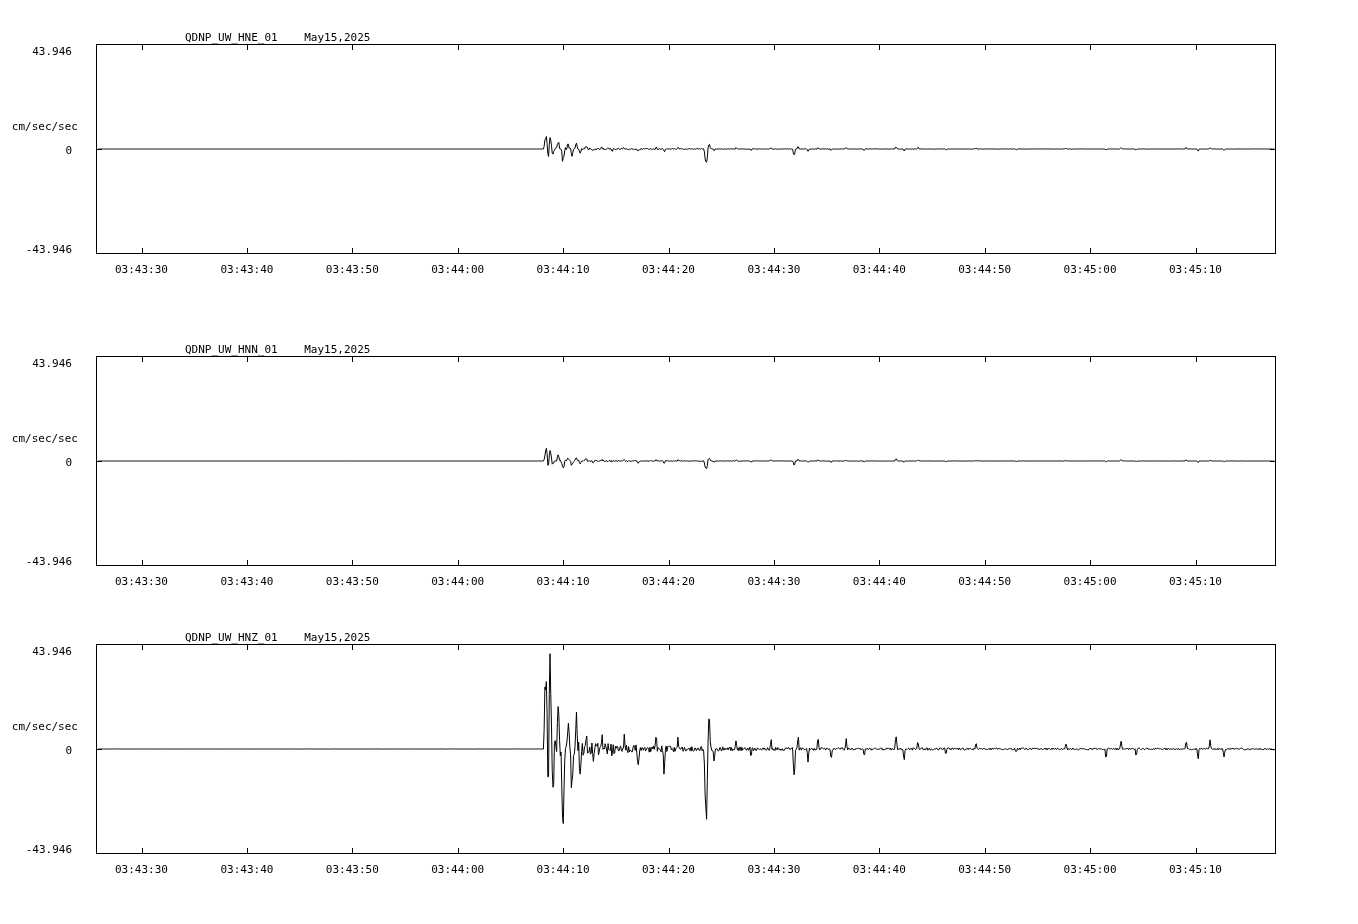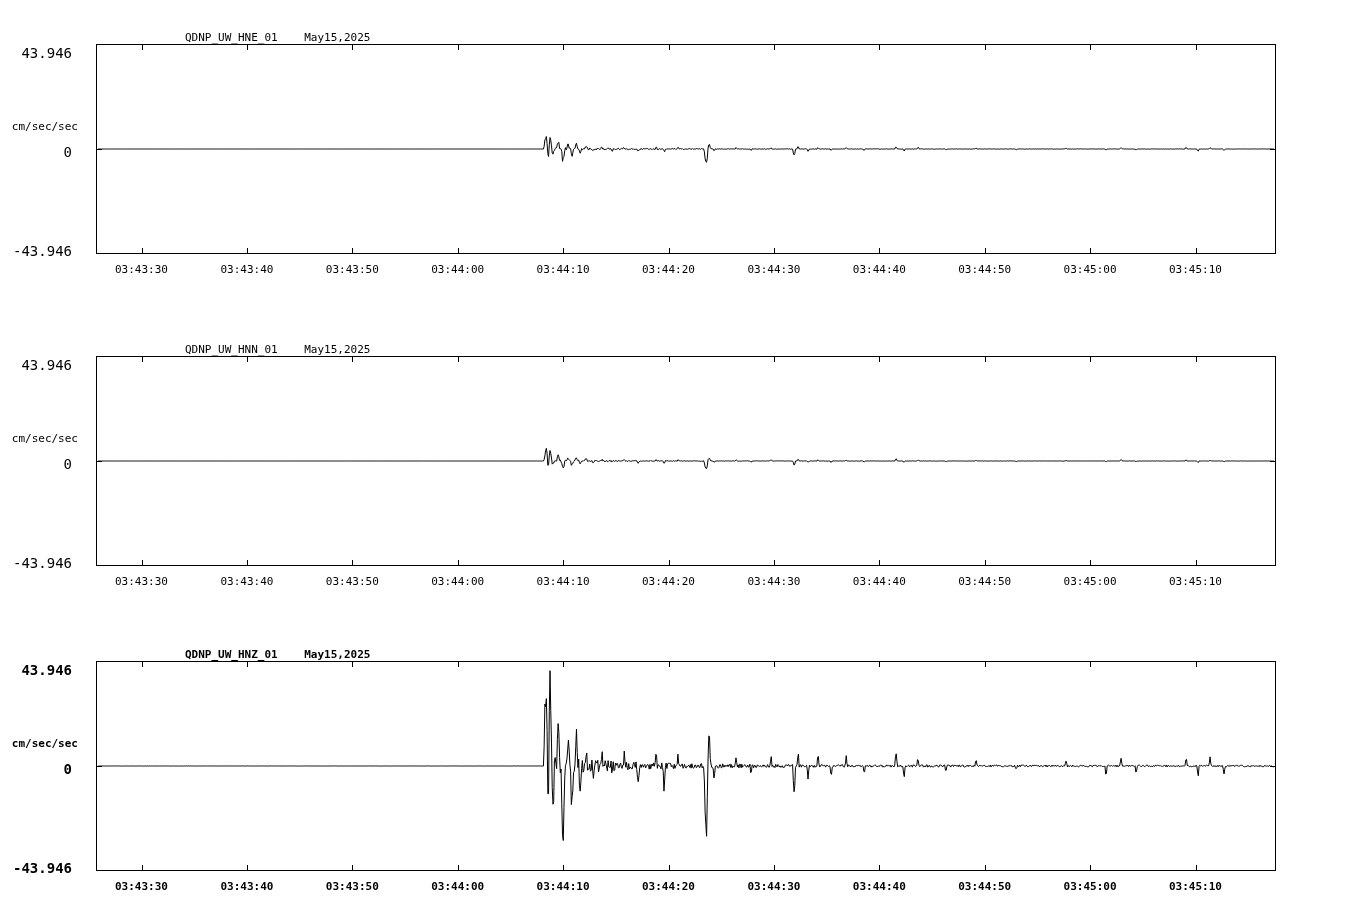--- a/index.html
+++ b/index.html
@@ -32,21 +32,21 @@
   }
   .panel-title {
     position: absolute;
     font-size: 11px;
     font-family: "DejaVu Sans Mono", monospace;
     white-space: pre;
     letter-spacing: 0px;
   }
   .ylabel-top, .ylabel-bot, .ylabel-zero {
     position: absolute;
-    font-size: 14px;
+    font-size: 11px;
     text-align: right;
     white-space: pre;
   }
   .yunits {
     position: absolute;
     font-size: 11px;
     text-align: right;
     white-space: pre;
   }
   .xtick-label {
@@ -165,21 +165,21 @@
       <div class="tick" style="left: 1270px; top: 50px; width: 6px; height: 1px;"></div>
       <div class="tick" style="left: 96px; top: 155px; width: 6px; height: 1px;"></div>
       <div class="tick" style="left: 1270px; top: 155px; width: 6px; height: 1px;"></div>
       <div class="tick" style="left: 96px; top: 259px; width: 6px; height: 1px;"></div>
       <div class="tick" style="left: 1270px; top: 259px; width: 6px; height: 1px;"></div>
       <svg class="trace-svg" width="1358" height="300">
         <path d="M98.00,155.01 L98.73,155.01 L99.47,155.00 L100.20,155.00 L100.94,155.00 L101.67,155.00 L102.41,155.00 L103.14,155.00 L103.88,155.00 L104.61,155.01 L105.35,155.00 L106.09,155.01 L106.82,155.00 L107.56,155.00 L108.29,154.99 L109.03,155.00 L109.76,155.00 L110.50,155.01 L111.23,154.99 L111.97,154.99 L112.70,154.99 L113.44,155.00 L114.17,155.00 L114.91,155.01 L115.64,155.00 L116.38,155.01 L117.11,155.01 L117.84,155.00 L118.58,155.00 L119.31,155.00 L120.05,155.01 L120.78,155.00 L121.52,155.00 L122.25,155.00 L122.99,154.99 L123.72,155.00 L124.46,155.00 L125.19,155.00 L125.93,154.99 L126.67,155.00 L127.40,154.99 L128.13,155.01 L128.87,155.01 L129.60,154.99 L130.34,155.00 L131.07,155.01 L131.81,155.00 L132.54,155.00 L133.28,155.01 L134.01,155.01 L134.75,155.00 L135.49,155.01 L136.22,155.00 L136.96,155.00 L137.69,155.00 L138.43,155.01 L139.16,155.00 L139.89,155.00 L140.63,155.00 L141.37,155.00 L142.10,155.01 L142.84,154.99 L143.57,155.01 L144.31,154.99 L145.04,155.00 L145.78,154.99 L146.51,155.00 L147.25,154.99 L147.98,154.99 L148.72,155.00 L149.45,155.00 L150.19,155.00 L150.92,154.99 L151.66,155.00 L152.39,155.00 L153.13,155.01 L153.86,155.00 L154.59,154.99 L155.33,154.99 L156.06,155.00 L156.80,155.00 L157.53,155.01 L158.27,155.01 L159.00,155.00 L159.74,155.00 L160.47,155.00 L161.21,155.00 L161.94,155.01 L162.68,155.01 L163.42,154.99 L164.15,155.00 L164.88,155.01 L165.62,155.00 L166.36,155.00 L167.09,155.00 L167.82,155.00 L168.56,154.99 L169.30,155.00 L170.03,154.99 L170.76,155.00 L171.50,155.00 L172.24,154.99 L172.97,155.00 L173.70,155.01 L174.44,155.00 L175.18,155.00 L175.91,155.00 L176.65,154.99 L177.38,154.99 L178.12,154.99 L178.85,155.00 L179.59,155.01 L180.32,155.00 L181.06,155.00 L181.79,155.01 L182.52,155.00 L183.26,155.01 L184.00,155.00 L184.73,155.00 L185.46,155.01 L186.20,155.00 L186.94,155.00 L187.67,154.99 L188.41,154.99 L189.14,155.01 L189.88,155.00 L190.61,155.01 L191.34,155.00 L192.08,155.00 L192.81,155.00 L193.55,154.99 L194.29,155.00 L195.02,155.01 L195.75,155.00 L196.49,155.00 L197.23,155.00 L197.96,154.99 L198.69,155.00 L199.43,155.00 L200.16,155.00 L200.90,155.00 L201.63,155.00 L202.37,155.00 L203.10,155.01 L203.84,154.99 L204.57,155.00 L205.31,155.00 L206.05,155.00 L206.78,155.01 L207.51,154.99 L208.25,155.01 L208.99,155.01 L209.72,155.00 L210.45,154.99 L211.19,155.00 L211.93,155.01 L212.66,154.99 L213.40,154.99 L214.13,155.00 L214.87,155.00 L215.60,154.99 L216.34,155.00 L217.07,154.99 L217.81,155.00 L218.54,155.00 L219.27,154.99 L220.01,155.00 L220.75,154.99 L221.48,155.00 L222.21,155.00 L222.95,154.99 L223.69,155.01 L224.42,155.00 L225.16,155.00 L225.89,155.00 L226.63,155.01 L227.36,155.00 L228.09,154.99 L228.83,154.99 L229.56,154.99 L230.30,155.00 L231.03,155.00 L231.77,154.99 L232.50,154.99 L233.24,154.99 L233.97,155.00 L234.71,155.01 L235.45,155.00 L236.18,155.00 L236.91,154.99 L237.65,155.00 L238.38,154.99 L239.12,154.99 L239.85,155.00 L240.59,155.01 L241.32,155.00 L242.06,155.01 L242.79,155.00 L243.53,155.00 L244.26,154.99 L245.00,155.01 L245.73,155.01 L246.47,155.00 L247.20,154.99 L247.94,154.99 L248.67,155.00 L249.41,155.00 L250.14,155.01 L250.88,155.00 L251.61,154.99 L252.35,154.99 L253.08,155.00 L253.82,155.01 L254.55,155.01 L255.29,154.99 L256.02,155.01 L256.76,155.00 L257.50,154.99 L258.23,155.00 L258.97,155.01 L259.70,155.00 L260.44,154.99 L261.17,154.99 L261.90,155.00 L262.64,154.99 L263.38,155.00 L264.11,155.00 L264.85,155.00 L265.58,155.00 L266.31,155.00 L267.05,155.00 L267.78,154.99 L268.52,155.01 L269.25,155.00 L269.99,154.99 L270.73,155.00 L271.46,155.00 L272.20,155.01 L272.93,154.99 L273.67,155.00 L274.40,155.00 L275.13,155.01 L275.87,155.00 L276.61,155.01 L277.34,155.00 L278.08,155.01 L278.81,155.00 L279.55,155.01 L280.28,155.01 L281.01,155.00 L281.75,155.01 L282.49,154.99 L283.22,155.00 L283.95,155.00 L284.69,155.00 L285.42,155.00 L286.16,154.99 L286.89,155.00 L287.63,155.00 L288.37,155.00 L289.10,155.00 L289.83,154.99 L290.57,155.01 L291.30,155.00 L292.04,155.01 L292.77,155.01 L293.51,154.99 L294.25,155.00 L294.98,155.00 L295.72,154.99 L296.45,155.00 L297.19,154.99 L297.92,155.00 L298.65,155.00 L299.39,154.99 L300.13,155.00 L300.86,155.00 L301.60,154.99 L302.33,155.00 L303.06,155.00 L303.80,155.00 L304.53,155.00 L305.27,155.00 L306.00,155.01 L306.74,155.00 L307.48,155.00 L308.21,155.00 L308.95,154.99 L309.68,154.99 L310.42,154.99 L311.15,155.01 L311.88,154.99 L312.62,154.99 L313.36,155.01 L314.09,155.00 L314.83,155.00 L315.56,155.01 L316.30,155.01 L317.03,155.00 L317.76,155.00 L318.50,155.00 L319.24,154.99 L319.97,155.00 L320.70,155.00 L321.44,154.99 L322.17,155.00 L322.91,155.01 L323.64,155.00 L324.38,155.00 L325.12,155.00 L325.85,155.00 L326.58,155.00 L327.32,155.00 L328.05,155.01 L328.79,155.00 L329.52,155.00 L330.26,154.99 L331.00,155.00 L331.73,155.00 L332.47,155.00 L333.20,155.01 L333.94,155.01 L334.67,155.00 L335.40,155.01 L336.14,155.01 L336.88,155.00 L337.61,155.01 L338.35,155.01 L339.08,154.99 L339.81,155.01 L340.55,155.01 L341.28,155.00 L342.02,155.00 L342.75,155.01 L343.49,155.00 L344.23,155.01 L344.96,155.01 L345.70,155.01 L346.43,154.99 L347.17,154.99 L347.90,155.00 L348.63,155.01 L349.37,154.99 L350.11,155.01 L350.84,154.99 L351.58,154.99 L352.31,155.01 L353.05,154.99 L353.78,154.99 L354.52,155.00 L355.25,155.00 L355.98,154.99 L356.72,155.01 L357.45,155.01 L358.19,155.00 L358.93,154.99 L359.66,155.01 L360.39,155.00 L361.13,155.00 L361.87,154.99 L362.60,155.00 L363.33,155.00 L364.07,155.00 L364.81,155.00 L365.54,155.00 L366.27,155.00 L367.01,154.99 L367.75,154.99 L368.48,155.00 L369.21,155.00 L369.95,155.01 L370.69,154.99 L371.42,155.00 L372.15,155.00 L372.89,155.01 L373.63,155.00 L374.36,154.99 L375.10,154.99 L375.83,155.00 L376.56,154.99 L377.30,155.01 L378.04,154.99 L378.77,155.00 L379.50,155.00 L380.24,155.00 L380.98,155.00 L381.71,155.00 L382.44,154.99 L383.18,155.00 L383.92,154.99 L384.65,154.99 L385.38,155.00 L386.12,155.01 L386.86,155.01 L387.59,154.99 L388.32,155.00 L389.06,154.99 L389.80,154.99 L390.53,155.00 L391.27,155.00 L392.00,155.00 L392.73,155.00 L393.47,155.01 L394.21,155.01 L394.94,154.99 L395.68,154.99 L396.41,155.00 L397.15,155.01 L397.88,155.00 L398.62,155.00 L399.35,155.01 L400.09,155.01 L400.82,155.00 L401.56,155.01 L402.29,155.00 L403.03,155.00 L403.76,155.00 L404.50,155.00 L405.23,155.01 L405.97,155.00 L406.70,155.00 L407.44,155.01 L408.17,155.00 L408.91,155.00 L409.64,155.00 L410.38,155.01 L411.11,155.01 L411.84,155.01 L412.58,155.00 L413.31,155.00 L414.05,154.99 L414.78,155.01 L415.52,155.01 L416.25,155.00 L416.99,154.99 L417.72,155.00 L418.46,155.00 L419.19,155.00 L419.93,155.00 L420.66,154.99 L421.40,154.99 L422.13,155.00 L422.87,154.99 L423.60,154.99 L424.34,155.00 L425.07,155.00 L425.81,155.00 L426.54,154.99 L427.28,155.01 L428.02,155.01 L428.75,155.01 L429.48,155.01 L430.22,155.01 L430.96,154.99 L431.69,154.99 L432.43,155.00 L433.16,155.00 L433.90,155.00 L434.63,155.01 L435.37,155.00 L436.10,155.00 L436.84,155.00 L437.57,155.00 L438.31,155.01 L439.04,155.00 L439.78,155.00 L440.51,155.00 L441.25,155.00 L441.98,154.99 L442.72,154.99 L443.45,154.99 L444.19,154.99 L444.92,155.01 L445.66,155.00 L446.39,155.00 L447.13,154.99 L447.86,155.00 L448.59,155.01 L449.33,155.01 L450.06,155.00 L450.80,155.00 L451.53,155.00 L452.27,155.01 L453.00,155.00 L453.74,155.00 L454.47,155.00 L455.21,155.00 L455.94,155.00 L456.68,155.01 L457.41,155.00 L458.15,155.01 L458.88,155.00 L459.62,155.00 L460.35,155.00 L461.09,155.00 L461.82,155.01 L462.56,155.00 L463.29,155.00 L464.03,155.00 L464.77,154.99 L465.50,155.00 L466.23,155.00 L466.97,155.00 L467.71,155.01 L468.44,155.00 L469.18,155.00 L469.91,154.99 L470.65,155.01 L471.38,155.00 L472.12,154.99 L472.85,155.00 L473.59,155.00 L474.32,155.01 L475.06,155.01 L475.79,154.99 L476.53,155.00 L477.26,155.00 L478.00,155.00 L478.73,155.00 L479.47,155.00 L480.20,155.01 L480.94,155.00 L481.67,154.99 L482.41,155.00 L483.14,155.01 L483.88,155.00 L484.61,155.01 L485.34,155.00 L486.08,155.00 L486.81,155.00 L487.55,155.00 L488.28,154.99 L489.02,155.00 L489.75,155.01 L490.49,155.01 L491.22,155.00 L491.96,155.00 L492.69,155.00 L493.43,155.01 L494.16,154.99 L494.90,155.01 L495.63,154.99 L496.37,155.00 L497.10,155.00 L497.84,155.00 L498.57,155.00 L499.31,154.99 L500.04,155.00 L500.78,155.00 L501.52,155.00 L502.25,155.00 L502.98,155.00 L503.72,155.00 L504.46,155.00 L505.19,155.00 L505.93,155.01 L506.66,155.00 L507.40,155.00 L508.13,155.00 L508.87,155.00 L509.60,155.00 L510.34,154.99 L511.07,155.01 L511.81,155.00 L512.54,155.00 L513.28,155.00 L514.01,155.00 L514.75,155.00 L515.48,155.01 L516.22,155.00 L516.95,155.00 L517.68,155.00 L518.42,155.00 L519.15,155.00 L519.89,155.00 L520.63,155.01 L521.36,155.01 L522.10,154.99 L522.83,155.00 L523.57,154.99 L524.30,155.01 L525.03,155.01 L525.77,155.01 L526.50,155.00 L527.24,155.01 L527.97,154.99 L528.71,154.99 L529.44,154.99 L530.18,154.99 L530.91,155.00 L531.65,154.99 L532.38,155.00 L533.12,155.00 L533.86,155.00 L534.59,155.01 L535.33,155.01 L536.06,154.99 L536.79,155.00 L537.53,155.01 L538.27,155.00 L539.00,155.00 L539.73,155.00 L540.47,155.00 L541.21,155.01 L541.94,155.00 L542.67,155.00 L543.41,155.00 L544.14,153.54 L544.88,149.90 L545.62,144.77 L546.35,142.34 L547.09,147.23 L547.82,159.29 L548.56,158.90 L549.29,149.81 L550.03,144.51 L550.76,147.27 L551.50,151.99 L552.23,158.14 L552.97,157.27 L553.70,157.01 L554.43,155.06 L555.17,154.74 L555.90,155.17 L556.64,155.03 L557.38,150.73 L558.11,148.79 L558.85,150.88 L559.58,154.42 L560.32,154.06 L561.05,155.87 L561.78,157.45 L562.52,160.19 L563.25,161.89 L563.99,160.58 L564.72,155.11 L565.46,154.20 L566.19,154.90 L566.93,154.07 L567.66,152.17 L568.40,152.69 L569.13,153.69 L569.87,154.44 L570.61,155.42 L571.34,159.34 L572.08,158.19 L572.81,157.27 L573.54,155.81 L574.28,155.16 L575.02,153.94 L575.75,152.22 L576.48,151.93 L577.22,153.68 L577.96,154.79 L578.69,154.11 L579.42,156.50 L580.16,157.82 L580.89,156.37 L581.63,155.19 L582.37,154.97 L583.10,155.31 L583.84,154.54 L584.57,154.47 L585.31,153.03 L586.04,152.54 L586.78,153.06 L587.51,155.33 L588.25,154.93 L588.98,155.41 L589.72,154.76 L590.45,155.38 L591.18,155.08 L591.92,154.64 L592.65,156.60 L593.39,156.63 L594.13,155.93 L594.86,154.33 L595.60,154.51 L596.33,154.49 L597.07,154.67 L597.80,155.38 L598.53,155.45 L599.27,155.21 L600.00,154.93 L600.74,154.48 L601.47,154.48 L602.21,153.36 L602.94,155.01 L603.68,154.32 L604.41,155.58 L605.15,155.40 L605.88,155.30 L606.62,154.46 L607.36,155.66 L608.09,155.57 L608.83,154.77 L609.56,154.39 L610.29,155.41 L611.03,154.40 L611.76,155.88 L612.50,155.32 L613.24,154.79 L613.97,154.63 L614.71,155.52 L615.44,154.52 L616.17,154.87 L616.91,154.80 L617.64,155.51 L618.38,154.41 L619.12,155.04 L619.85,154.89 L620.59,155.15 L621.32,155.00 L622.05,154.78 L622.79,154.69 L623.52,154.15 L624.26,153.50 L625.00,154.36 L625.73,155.46 L626.47,154.65 L627.20,155.41 L627.93,155.50 L628.67,154.59 L629.41,154.81 L630.14,155.32 L630.88,155.18 L631.61,155.15 L632.34,154.82 L633.08,154.79 L633.82,154.82 L634.55,154.64 L635.28,154.62 L636.02,154.88 L636.75,154.76 L637.49,156.61 L638.23,157.27 L638.96,155.79 L639.70,155.41 L640.43,155.05 L641.16,155.09 L641.90,155.40 L642.63,154.98 L643.37,154.93 L644.11,154.93 L644.84,155.12 L645.58,155.01 L646.31,154.77 L647.04,155.20 L647.78,154.95 L648.51,155.16 L649.25,154.78 L649.99,155.34 L650.72,154.60 L651.46,154.79 L652.19,155.36 L652.92,155.01 L653.66,155.24 L654.39,155.09 L655.13,154.98 L655.87,153.65 L656.60,154.05 L657.34,155.14 L658.07,154.69 L658.80,154.77 L659.54,155.21 L660.27,154.75 L661.01,155.34 L661.75,154.62 L662.48,154.76 L663.22,155.53 L663.95,157.25 L664.68,156.72 L665.42,154.63 L666.16,155.00 L666.89,154.65 L667.63,154.69 L668.36,155.08 L669.09,155.06 L669.83,155.21 L670.57,154.92 L671.30,154.97 L672.03,155.18 L672.77,155.34 L673.50,154.65 L674.24,155.24 L674.98,155.03 L675.71,154.75 L676.45,154.93 L677.18,155.24 L677.91,153.74 L678.65,154.04 L679.38,154.95 L680.12,154.71 L680.86,155.32 L681.59,154.67 L682.33,155.21 L683.06,154.70 L683.79,155.07 L684.53,154.71 L685.26,155.19 L686.00,154.86 L686.74,155.09 L687.47,154.91 L688.20,155.19 L688.94,154.99 L689.68,155.02 L690.41,155.05 L691.14,155.11 L691.88,154.93 L692.62,155.04 L693.35,154.91 L694.08,154.83 L694.82,154.69 L695.56,154.97 L696.29,154.97 L697.02,154.97 L697.76,154.90 L698.50,155.28 L699.23,155.12 L699.96,155.25 L700.70,155.30 L701.44,155.28 L702.17,155.16 L702.91,155.17 L703.64,154.75 L704.38,157.04 L705.11,160.87 L705.84,162.13 L706.58,162.55 L707.31,159.71 L708.05,153.65 L708.79,152.62 L709.52,152.41 L710.25,153.86 L710.99,155.04 L711.73,154.89 L712.46,155.18 L713.19,155.15 L713.93,156.02 L714.67,156.12 L715.40,155.05 L716.13,155.20 L716.87,154.78 L717.61,154.91 L718.34,155.20 L719.07,154.77 L719.81,155.07 L720.55,154.95 L721.28,154.76 L722.01,155.17 L722.75,155.05 L723.49,154.94 L724.22,155.08 L724.95,155.21 L725.69,154.80 L726.43,154.88 L727.16,155.04 L727.89,154.85 L728.63,154.93 L729.37,155.02 L730.10,155.15 L730.83,154.85 L731.57,155.11 L732.31,154.95 L733.04,154.81 L733.77,154.79 L734.51,155.20 L735.25,154.85 L735.98,153.92 L736.71,154.23 L737.45,154.88 L738.19,155.16 L738.92,155.19 L739.66,155.15 L740.39,155.14 L741.13,155.11 L741.86,155.22 L742.59,154.91 L743.33,154.95 L744.06,154.83 L744.80,155.04 L745.54,154.90 L746.27,154.89 L747.00,154.82 L747.74,154.84 L748.48,155.01 L749.21,155.21 L749.94,154.89 L750.68,155.62 L751.42,156.11 L752.15,154.98 L752.88,155.16 L753.62,154.99 L754.36,155.03 L755.09,154.80 L755.82,155.03 L756.56,154.81 L757.30,154.84 L758.03,154.87 L758.76,155.10 L759.50,155.02 L760.24,155.17 L760.97,154.85 L761.70,155.07 L762.44,154.91 L763.18,155.02 L763.91,154.91 L764.64,154.93 L765.38,155.11 L766.12,155.12 L766.85,154.85 L767.58,154.90 L768.32,154.98 L769.06,154.88 L769.79,154.84 L770.52,154.19 L771.26,154.17 L772.00,154.64 L772.73,154.94 L773.46,155.10 L774.20,155.00 L774.94,155.06 L775.67,154.95 L776.41,154.87 L777.14,154.93 L777.88,154.84 L778.61,154.97 L779.34,154.91 L780.08,154.98 L780.81,154.85 L781.55,154.93 L782.29,155.04 L783.02,154.81 L783.75,154.91 L784.49,155.08 L785.23,155.02 L785.96,154.99 L786.69,155.06 L787.43,154.90 L788.17,154.88 L788.90,155.09 L789.63,155.02 L790.37,155.02 L791.11,155.04 L791.84,155.09 L792.57,155.09 L793.31,156.43 L794.05,159.08 L794.78,158.13 L795.51,155.00 L796.25,154.91 L796.99,154.91 L797.72,153.54 L798.45,153.60 L799.19,154.83 L799.93,155.03 L800.66,154.95 L801.39,154.85 L802.13,155.18 L802.87,154.85 L803.60,155.02 L804.33,154.85 L805.07,154.87 L805.81,155.00 L806.54,154.84 L807.27,155.62 L808.01,156.03 L808.75,155.90 L809.48,155.13 L810.21,154.88 L810.95,155.09 L811.69,154.86 L812.42,155.07 L813.16,155.11 L813.89,154.92 L814.63,154.95 L815.36,154.87 L816.09,154.98 L816.83,155.11 L817.56,153.97 L818.30,154.10 L819.04,154.88 L819.77,155.08 L820.50,155.01 L821.24,154.97 L821.98,155.09 L822.71,154.92 L823.44,154.84 L824.18,154.95 L824.92,155.06 L825.65,155.08 L826.38,155.10 L827.12,155.16 L827.86,155.11 L828.59,155.01 L829.32,154.98 L830.06,154.95 L830.80,156.32 L831.53,156.07 L832.26,155.02 L833.00,154.91 L833.74,154.87 L834.47,155.12 L835.20,154.84 L835.94,154.86 L836.68,154.91 L837.41,154.99 L838.14,155.02 L838.88,155.13 L839.62,154.93 L840.35,154.86 L841.08,154.93 L841.82,155.11 L842.56,155.07 L843.29,154.90 L844.02,154.92 L844.76,155.05 L845.50,154.49 L846.23,154.15 L846.96,154.89 L847.70,155.03 L848.44,155.00 L849.17,155.04 L849.91,155.15 L850.64,155.14 L851.38,154.94 L852.11,155.00 L852.84,155.06 L853.58,155.10 L854.31,155.13 L855.05,155.08 L855.79,154.96 L856.52,154.88 L857.25,155.14 L857.99,155.12 L858.73,155.14 L859.46,155.13 L860.19,154.89 L860.93,155.02 L861.67,154.87 L862.40,154.94 L863.13,154.98 L863.87,155.93 L864.61,155.65 L865.34,155.08 L866.07,154.91 L866.81,155.08 L867.55,154.95 L868.28,154.98 L869.01,154.95 L869.75,155.06 L870.49,154.88 L871.22,154.94 L871.95,154.88 L872.69,154.94 L873.43,154.91 L874.16,154.91 L874.89,155.04 L875.63,155.07 L876.37,155.06 L877.10,154.85 L877.83,155.10 L878.57,154.94 L879.31,155.07 L880.04,154.97 L880.77,155.03 L881.51,155.09 L882.25,155.10 L882.98,154.86 L883.71,154.98 L884.45,155.12 L885.19,155.14 L885.92,155.08 L886.66,155.05 L887.39,155.06 L888.13,155.08 L888.86,154.98 L889.59,154.96 L890.33,155.10 L891.06,155.05 L891.80,155.13 L892.54,154.89 L893.27,154.95 L894.00,155.12 L894.74,155.02 L895.48,153.67 L896.21,152.76 L896.94,154.15 L897.68,155.10 L898.42,154.94 L899.15,155.00 L899.88,155.06 L900.62,155.01 L901.36,154.90 L902.09,155.08 L902.82,155.01 L903.56,156.11 L904.30,155.82 L905.03,155.12 L905.76,154.94 L906.50,155.11 L907.24,155.02 L907.97,155.09 L908.70,155.11 L909.44,154.96 L910.18,155.03 L910.91,155.01 L911.64,155.05 L912.38,154.89 L913.12,154.94 L913.85,154.99 L914.58,155.02 L915.32,155.09 L916.06,154.88 L916.79,154.97 L917.52,154.47 L918.26,153.99 L919.00,154.77 L919.73,154.87 L920.46,155.10 L921.20,154.96 L921.94,154.94 L922.67,155.10 L923.41,154.87 L924.14,155.11 L924.88,154.94 L925.61,154.90 L926.34,155.12 L927.08,154.91 L927.81,155.10 L928.55,155.02 L929.29,154.96 L930.02,154.90 L930.75,154.92 L931.49,155.03 L932.23,155.10 L932.96,155.01 L933.69,155.08 L934.43,154.95 L935.17,155.10 L935.90,155.09 L936.63,155.08 L937.37,155.13 L938.11,154.95 L938.84,155.10 L939.57,154.88 L940.31,154.99 L941.05,155.06 L941.78,155.02 L942.51,154.98 L943.25,155.05 L943.99,154.92 L944.72,155.07 L945.45,155.37 L946.19,155.81 L946.93,155.16 L947.66,155.02 L948.39,155.02 L949.13,155.09 L949.87,155.06 L950.60,154.93 L951.33,155.10 L952.07,154.92 L952.81,154.93 L953.54,154.92 L954.27,154.98 L955.01,154.90 L955.75,155.05 L956.48,154.96 L957.21,155.02 L957.95,154.91 L958.69,155.00 L959.42,155.04 L960.16,154.98 L960.89,155.04 L961.63,155.08 L962.36,155.01 L963.09,155.05 L963.83,154.91 L964.56,155.07 L965.30,155.03 L966.04,155.11 L966.77,155.07 L967.50,155.12 L968.24,155.01 L968.98,155.01 L969.71,154.95 L970.44,155.03 L971.18,155.12 L971.92,155.09 L972.65,154.88 L973.38,155.06 L974.12,154.93 L974.86,154.99 L975.59,154.58 L976.32,154.45 L977.06,154.99 L977.80,154.97 L978.53,154.87 L979.26,154.94 L980.00,154.88 L980.74,154.96 L981.47,154.98 L982.20,154.92 L982.94,154.96 L983.68,155.12 L984.41,154.94 L985.14,154.96 L985.88,155.02 L986.62,155.03 L987.35,155.00 L988.08,155.03 L988.82,155.00 L989.56,155.07 L990.29,154.96 L991.02,154.91 L991.76,154.92 L992.50,155.05 L993.23,155.11 L993.96,155.02 L994.70,154.93 L995.44,155.00 L996.17,154.92 L996.91,155.09 L997.64,154.96 L998.38,155.08 L999.11,154.96 L999.84,155.11 L1000.58,154.88 L1001.31,155.05 L1002.05,155.11 L1002.79,155.07 L1003.52,155.07 L1004.25,154.95 L1004.99,154.91 L1005.73,155.10 L1006.46,154.99 L1007.19,154.90 L1007.93,154.89 L1008.67,155.06 L1009.40,154.92 L1010.13,154.88 L1010.87,154.91 L1011.61,154.95 L1012.34,154.93 L1013.07,155.01 L1013.81,155.12 L1014.55,154.96 L1015.28,155.16 L1016.01,155.64 L1016.75,155.44 L1017.49,155.07 L1018.22,154.97 L1018.95,155.02 L1019.69,155.09 L1020.43,155.00 L1021.16,154.88 L1021.89,155.04 L1022.63,154.99 L1023.37,154.90 L1024.10,155.08 L1024.84,155.12 L1025.57,155.03 L1026.31,155.07 L1027.04,154.97 L1027.78,154.94 L1028.51,155.06 L1029.24,154.92 L1029.98,155.03 L1030.71,155.02 L1031.45,155.04 L1032.18,154.98 L1032.92,155.08 L1033.66,155.06 L1034.39,154.91 L1035.13,154.97 L1035.86,154.96 L1036.59,154.96 L1037.33,155.07 L1038.07,154.90 L1038.80,155.10 L1039.54,154.89 L1040.27,155.06 L1041.01,155.10 L1041.74,154.98 L1042.47,154.93 L1043.21,154.98 L1043.94,154.95 L1044.68,155.00 L1045.41,154.97 L1046.15,154.98 L1046.88,154.92 L1047.62,155.03 L1048.36,155.11 L1049.09,154.90 L1049.82,154.96 L1050.56,155.00 L1051.30,155.02 L1052.03,154.92 L1052.76,154.99 L1053.50,154.95 L1054.24,154.94 L1054.97,155.04 L1055.70,154.99 L1056.44,154.98 L1057.18,155.05 L1057.91,155.07 L1058.64,155.02 L1059.38,154.89 L1060.12,155.05 L1060.85,154.92 L1061.59,155.00 L1062.32,155.11 L1063.06,155.11 L1063.79,155.10 L1064.53,154.98 L1065.26,154.83 L1065.99,154.56 L1066.73,154.73 L1067.46,154.99 L1068.20,154.92 L1068.93,155.03 L1069.67,155.07 L1070.41,154.93 L1071.14,155.09 L1071.88,155.02 L1072.61,155.07 L1073.34,154.93 L1074.08,155.08 L1074.82,154.95 L1075.55,155.01 L1076.29,154.93 L1077.02,155.01 L1077.76,155.06 L1078.49,155.02 L1079.22,154.91 L1079.96,155.07 L1080.69,154.93 L1081.43,155.04 L1082.16,155.07 L1082.90,154.90 L1083.63,155.04 L1084.37,154.97 L1085.11,154.91 L1085.84,155.07 L1086.57,155.04 L1087.31,154.99 L1088.05,155.04 L1088.78,154.96 L1089.51,155.01 L1090.25,154.94 L1090.99,155.04 L1091.72,154.95 L1092.45,154.99 L1093.19,155.05 L1093.93,154.97 L1094.66,154.89 L1095.39,154.98 L1096.13,154.95 L1096.87,155.03 L1097.60,155.00 L1098.34,154.92 L1099.07,154.99 L1099.81,155.00 L1100.54,154.89 L1101.28,154.98 L1102.01,155.08 L1102.74,155.00 L1103.48,154.99 L1104.21,154.97 L1104.95,154.89 L1105.68,155.63 L1106.42,155.62 L1107.16,155.08 L1107.89,154.89 L1108.63,154.92 L1109.36,155.10 L1110.09,155.07 L1110.83,154.91 L1111.57,155.05 L1112.30,155.01 L1113.04,154.97 L1113.77,154.91 L1114.51,154.97 L1115.24,155.09 L1115.97,155.08 L1116.71,154.91 L1117.44,155.02 L1118.18,155.07 L1118.91,154.92 L1119.65,154.95 L1120.38,154.48 L1121.12,153.54 L1121.86,154.57 L1122.59,154.92 L1123.33,154.92 L1124.06,154.97 L1124.80,154.91 L1125.53,155.03 L1126.27,155.07 L1127.00,154.90 L1127.73,155.08 L1128.47,155.06 L1129.20,154.94 L1129.94,154.89 L1130.67,155.05 L1131.41,155.01 L1132.14,155.01 L1132.88,155.01 L1133.62,154.97 L1134.35,154.91 L1135.09,154.98 L1135.82,155.60 L1136.56,155.42 L1137.29,155.05 L1138.03,155.06 L1138.76,155.09 L1139.49,155.06 L1140.23,155.00 L1140.96,155.02 L1141.70,155.10 L1142.44,154.96 L1143.17,155.01 L1143.90,154.92 L1144.64,155.08 L1145.38,154.92 L1146.11,154.95 L1146.85,154.94 L1147.58,155.07 L1148.31,154.96 L1149.05,155.05 L1149.79,154.96 L1150.52,155.05 L1151.26,155.03 L1151.99,155.00 L1152.72,154.90 L1153.46,155.04 L1154.19,154.92 L1154.93,155.05 L1155.66,155.07 L1156.40,154.91 L1157.13,154.95 L1157.87,154.95 L1158.61,154.99 L1159.34,155.05 L1160.08,155.07 L1160.81,154.91 L1161.55,155.04 L1162.28,155.08 L1163.02,155.00 L1163.75,154.90 L1164.48,154.92 L1165.22,155.05 L1165.95,155.06 L1166.69,155.02 L1167.42,155.08 L1168.16,155.10 L1168.89,155.05 L1169.63,155.06 L1170.37,155.05 L1171.10,154.90 L1171.84,155.03 L1172.57,155.04 L1173.31,154.94 L1174.04,154.93 L1174.78,154.93 L1175.51,154.97 L1176.24,155.09 L1176.98,155.01 L1177.71,155.10 L1178.45,155.09 L1179.19,155.01 L1179.92,154.91 L1180.65,155.06 L1181.39,154.98 L1182.13,154.99 L1182.86,154.96 L1183.60,154.98 L1184.33,155.01 L1185.06,155.02 L1185.80,154.08 L1186.54,154.12 L1187.27,155.10 L1188.01,155.07 L1188.74,155.02 L1189.47,154.99 L1190.21,154.98 L1190.94,155.07 L1191.68,154.92 L1192.41,154.99 L1193.15,154.92 L1193.88,155.03 L1194.62,154.95 L1195.36,155.06 L1196.09,155.06 L1196.83,155.08 L1197.56,155.77 L1198.30,156.56 L1199.03,155.08 L1199.77,154.91 L1200.50,155.00 L1201.23,155.08 L1201.97,155.05 L1202.70,154.91 L1203.44,155.01 L1204.17,154.92 L1204.91,154.95 L1205.64,155.03 L1206.38,155.08 L1207.12,155.01 L1207.85,155.00 L1208.59,155.10 L1209.32,154.73 L1210.06,154.18 L1210.79,154.73 L1211.53,154.93 L1212.26,154.91 L1212.99,154.94 L1213.73,154.97 L1214.46,155.02 L1215.20,154.99 L1215.94,155.04 L1216.67,155.03 L1217.40,154.99 L1218.14,154.94 L1218.88,154.91 L1219.61,154.97 L1220.35,155.07 L1221.08,155.05 L1221.81,154.99 L1222.55,155.02 L1223.29,155.12 L1224.02,155.88 L1224.76,155.42 L1225.49,154.96 L1226.22,155.09 L1226.96,155.09 L1227.69,154.91 L1228.43,154.96 L1229.16,155.02 L1229.90,154.94 L1230.63,155.09 L1231.37,154.96 L1232.11,154.91 L1232.84,155.02 L1233.58,154.97 L1234.31,154.99 L1235.05,154.95 L1235.78,155.05 L1236.52,155.03 L1237.25,154.98 L1237.98,155.05 L1238.72,155.09 L1239.45,155.09 L1240.19,154.92 L1240.92,154.94 L1241.66,155.06 L1242.39,154.98 L1243.13,154.98 L1243.87,154.97 L1244.60,155.01 L1245.34,154.91 L1246.07,155.00 L1246.81,155.10 L1247.54,155.08 L1248.28,155.03 L1249.01,154.99 L1249.74,154.99 L1250.48,155.05 L1251.21,154.96 L1251.95,155.08 L1252.69,155.05 L1253.42,155.00 L1254.15,155.01 L1254.89,155.09 L1255.63,155.02 L1256.36,155.06 L1257.10,154.91 L1257.83,155.09 L1258.56,154.98 L1259.30,155.02 L1260.04,155.02 L1260.77,155.01 L1261.51,155.03 L1262.24,155.00 L1262.97,154.98 L1263.71,155.04 L1264.44,154.97 L1265.18,155.01 L1265.91,154.94 L1266.65,154.94 L1267.38,155.03 L1268.12,154.98 L1268.86,154.93 L1269.59,155.07 L1270.33,154.95 L1271.06,155.03 L1271.80,155.08 L1272.53,155.09 L1273.27,155.09 L1274.00,154.95" fill="none" stroke="#000000" stroke-width="1"></path>
       </svg>
     </div>
 
-  <div class="panel" id="panel-2" style="top:608px;height:312px;font-weight:bold;">
+  <div class="panel" id="panel-2" style="top:591px;height:312px;">
     <div class="panel-title" style="left:185px;top:40px;">QDNP_UW_HNZ_01    May15,2025</div>
     <div class="ylabel-top" style="left:10px;top:54px;width:62px;">43.946</div>
     <div class="yunits" style="left:0px;top:129px;width:78px;">cm/sec/sec</div>
     <div class="ylabel-zero" style="left:10px;top:153px;width:62px;">0</div>
     <div class="ylabel-bot" style="left:10px;top:252px;width:62px;">-43.946</div>
     <div class="plot-frame" id="frame-2" style="left:96px;top:53px;width:1180px;height:210px;"></div>
   <div class="tick" style="left: 141.5px; top: 257px; width: 1px; height: 6px;"></div>
       <div class="tick" style="left: 141.5px; top: 53px; width: 1px; height: 6px;"></div>
       <div class="xtick-label" style="left: 101.5px; top: 272px; width: 80px;">03:43:30</div>
       <div class="tick" style="left: 246.9px; top: 257px; width: 1px; height: 6px;"></div>

